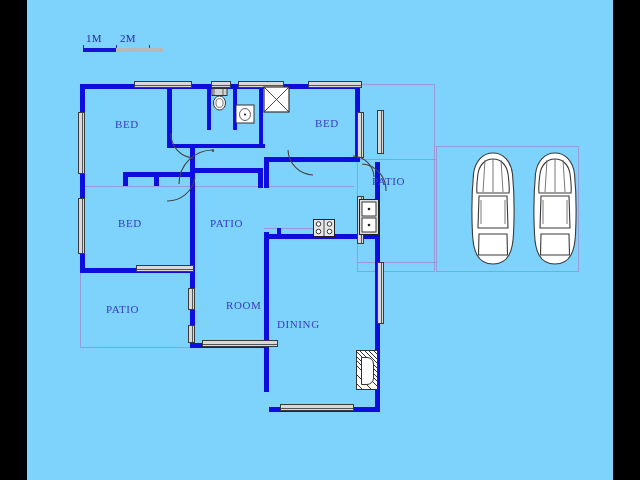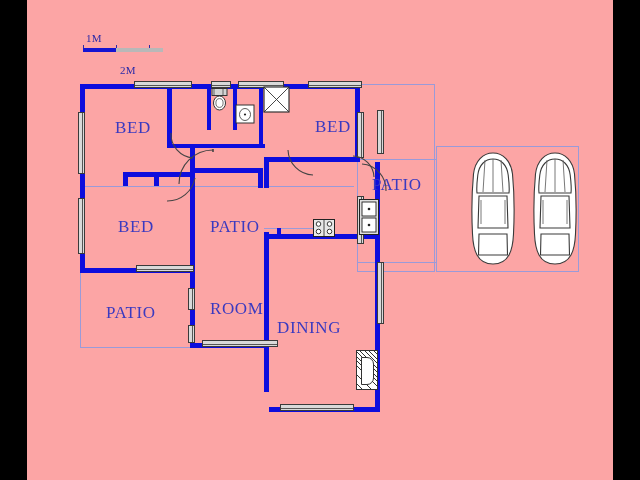--- a/index.html
+++ b/index.html
@@ -18,21 +18,21 @@
     width: 640px;
     height: 480px;
     background: #000000;
   }
   #canvas {
     position: absolute;
     left: 27px;
     top: 0px;
     width: 586px;
     height: 480px;
-    background: #fca5a5;
+    background: #7dd3fc;
     overflow: hidden;
   }
   .bar-left, .bar-right {
     position: absolute;
     top: 0;
     height: 480px;
     background: #000000;
   }
   .bar-left  { left: 0;   width: 27px; }
   .bar-right { left: 613px; width: 27px; }
@@ -46,21 +46,21 @@
     height: 26px;
   }
   #scalebar .lbl {
     position: absolute;
     font-family: "Liberation Serif", serif;
     font-size: 11px;
     color: #2a2aa8;
     letter-spacing: .2px;
   }
   #scalebar .lbl1 { left: 8px;  top: 0px; }
-  #scalebar .lbl2 { left: 42px; top: 0px; margin-top: 32px; }
+  #scalebar .lbl2 { left: 42px; top: 0px; }
   #scalebar .seg {
     position: absolute;
     top: 16px;
     height: 4px;
   }
   #scalebar .seg-blue { left: 5px;  width: 33px; background: #1414d2; }
   #scalebar .seg-gray { left: 38px; width: 47px; background: #b8b8b8; }
   #scalebar .tick {
     position: absolute;
     top: 13px;
@@ -79,21 +79,21 @@
     background: #9a9ad8;
   }
   .outline {
     position: absolute;
     border: 1px solid #9a9ad8;
     box-sizing: border-box;
   }
   .label {
     position: absolute;
     font-family: "Liberation Serif", serif;
-    font-size: 17px;
+    font-size: 11px;
     color: #3a3ac0;
     letter-spacing: .6px;
     white-space: nowrap;
   }
 
   
   .window-h {
     position: absolute;
     height: 7px;
     background: #d9d9d9;
@@ -381,19 +381,19 @@
           <line x1="11" y1="48" x2="11" y2="72"></line>
           <line x1="35" y1="48" x2="35" y2="72"></line>
         </g>
       </svg>
     </div>
 
     <div class="label" style="left:88px;  top:118px;">BED</div>
     <div class="label" style="left:288px; top:117px;">BED</div>
     <div class="label" style="left:91px;  top:217px;">BED</div>
     <div class="label" style="left:183px; top:217px;">PATIO</div>
-    <div class="label" style="left:183px; top:299px;">ROOM</div>
+    <div class="label" style="left:199px; top:299px;">ROOM</div>
     <div class="label" style="left:250px; top:318px;">DINING</div>
     <div class="label" style="left:345px; top:175px;">PATIO</div>
     <div class="label" style="left:79px;  top:303px;">PATIO</div>
 
   </div>
 </div>
 
 </body></html>

